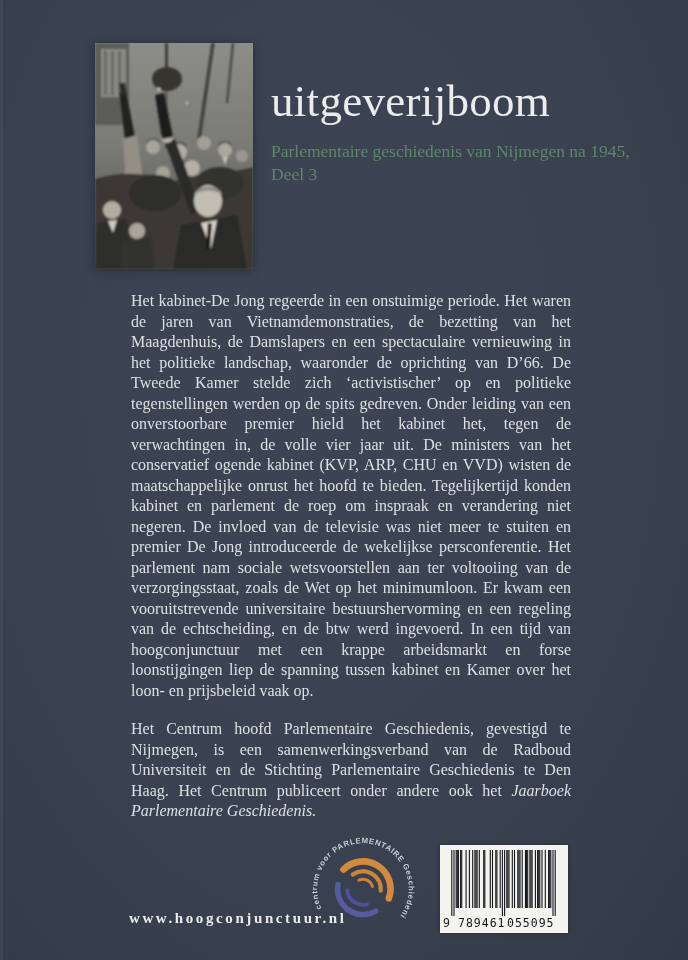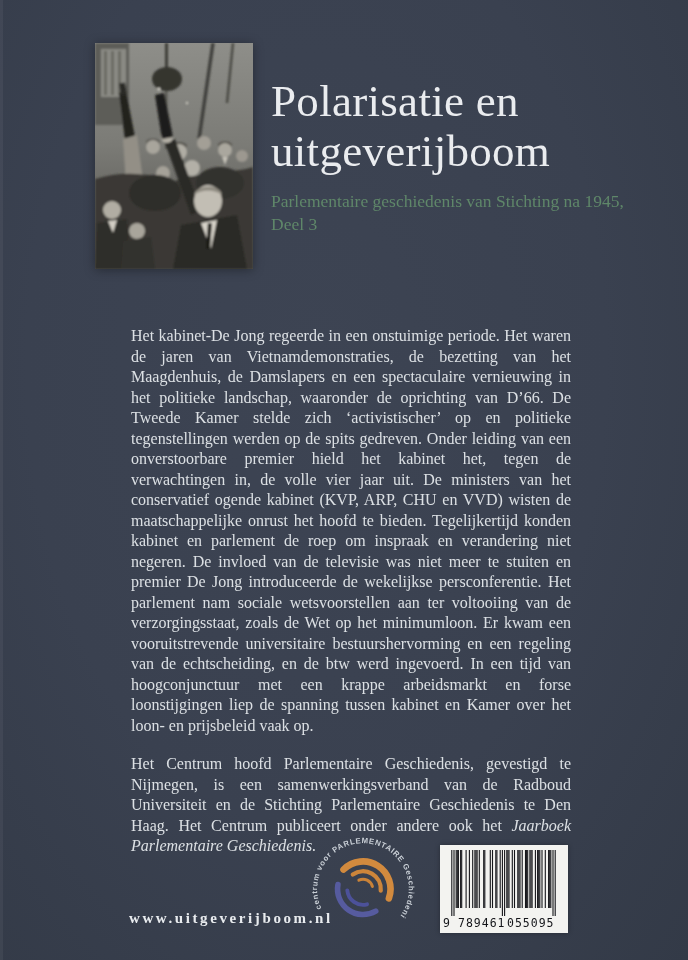--- a/index.html
+++ b/index.html
@@ -22,21 +22,21 @@
 
   .header { position:absolute; left:271px; top:68px; width:385px; }
   .series-label { font-style:italic; font-size:22px; line-height:26px; color:#74977e; }
   .book-title { margin:8px 0 0 0; font-weight:400; font-size:45px; line-height:50px; color:#eaecef; letter-spacing:0.3px; }
   .book-title span { display:block; }
   .subtitle { margin-top:14px; font-size:17.5px; line-height:23px; color:#5f8769; }
   .subtitle span { display:block; }
 
   .body-text {
     position:absolute; left:131px; top:291px; width:440px;
-    color:#dce0e4; font-size:16px; line-height:20.5px; text-align:justify;margin-top:35px;
+    color:#dce0e4; font-size:16px; line-height:20.5px; text-align:justify;
   }
   .body-text p { margin:0; }
   .body-text p + p { margin-top:18px; }
   .body-text .ital { font-style:italic; }
 
   .website-url {
     position:absolute; left:129px; top:910px;
     font-size:15px; font-weight:bold; letter-spacing:2.6px; color:#e9ecef;
   }
 
@@ -117,35 +117,34 @@
         <circle cx="42" cy="188" r="8" fill="#a9a59b"></circle>
         <polygon points="28,198 56,194 60,226 26,226" fill="#33322d"></polygon>
         <circle cx="64" cy="46" r="1.5" fill="#d8d5cc"></circle>
         <circle cx="92" cy="60" r="1.2" fill="#cfccc3"></circle>
       </g>
     </svg>
   </div>
 
   <div class="header">
     <h1 class="book-title">
-        <span>Polarisatie en</span>
         <span>uitgeverijboom</span>
       </h1>
     <div class="subtitle">
-        <span>Parlementaire geschiedenis van Stichting na 1945,</span>
+        <span>Parlementaire geschiedenis van Nijmegen na 1945,</span>
         <span>Deel 3</span>
       </div>
   </div>
 
   <div class="body-text">
     <p>Het kabinet-De Jong regeerde in een onstuimige periode. Het waren de jaren van Vietnamdemonstraties, de bezetting van het Maagdenhuis, de Damslapers en een spectaculaire vernieuwing in het politieke landschap, waaronder de oprichting van D’66. De Tweede Kamer stelde zich ‘activistischer’ op en politieke tegenstellingen werden op de spits gedreven. Onder leiding van een onverstoorbare premier hield het kabinet het, tegen de verwachtingen in, de volle vier jaar uit. De ministers van het conservatief ogende kabinet (KVP, ARP, CHU en VVD) wisten de maatschappelijke onrust het hoofd te bieden. Tegelijkertijd konden kabinet en parlement de roep om inspraak en verandering niet negeren. De invloed van de televisie was niet meer te stuiten en premier De Jong introduceerde de wekelijkse persconferentie. Het parlement nam sociale wetsvoorstellen aan ter voltooiing van de verzorgingsstaat, zoals de Wet op het minimumloon. Er kwam een vooruitstrevende universitaire bestuurshervorming en een regeling van de echtscheiding, en de btw werd ingevoerd. In een tijd van hoogconjunctuur met een krappe arbeidsmarkt en forse loonstijgingen liep de spanning tussen kabinet en Kamer over het loon- en prijsbeleid vaak op.</p>
     <p><span>Het Centrum hoofd Parlementaire Geschiedenis, gevestigd te Nijmegen, is een samenwerkingsverband van de Radboud Universiteit en de Stichting Parlementaire Geschiedenis te Den Haag. Het Centrum publiceert onder andere ook het </span><span class="ital">Jaarboek Parlementaire Geschiedenis.</span></p>
   </div>
 
-  <div class="website-url">www.uitgeverijboom.nl</div>
+  <div class="website-url">www.hoogconjunctuur.nl</div>
 
   <div class="cpg-logo">
     <svg viewBox="0 0 104 104" aria-hidden="true">
       <defs>
         <path id="ringPath" d="M 11.2,71 A 45,45 0 1 1 88.9,77.8" fill="none"></path>
       </defs>
       <g>
         <path d="M 32.9,32.9 A 27,27 0 0 1 77.4,61.2" stroke="#d28a3e" stroke-width="6.5" stroke-linecap="round" fill="none"></path>
         <path d="M 42,37.7 A 17.5,17.5 0 0 1 69.4,53.5" stroke="#cd853a" stroke-width="4.2" stroke-linecap="round" fill="none"></path>
         <path d="M 48,43.4 A 9.5,9.5 0 0 1 61.2,49.5" stroke="#c98238" stroke-width="3" stroke-linecap="round" fill="none"></path>

